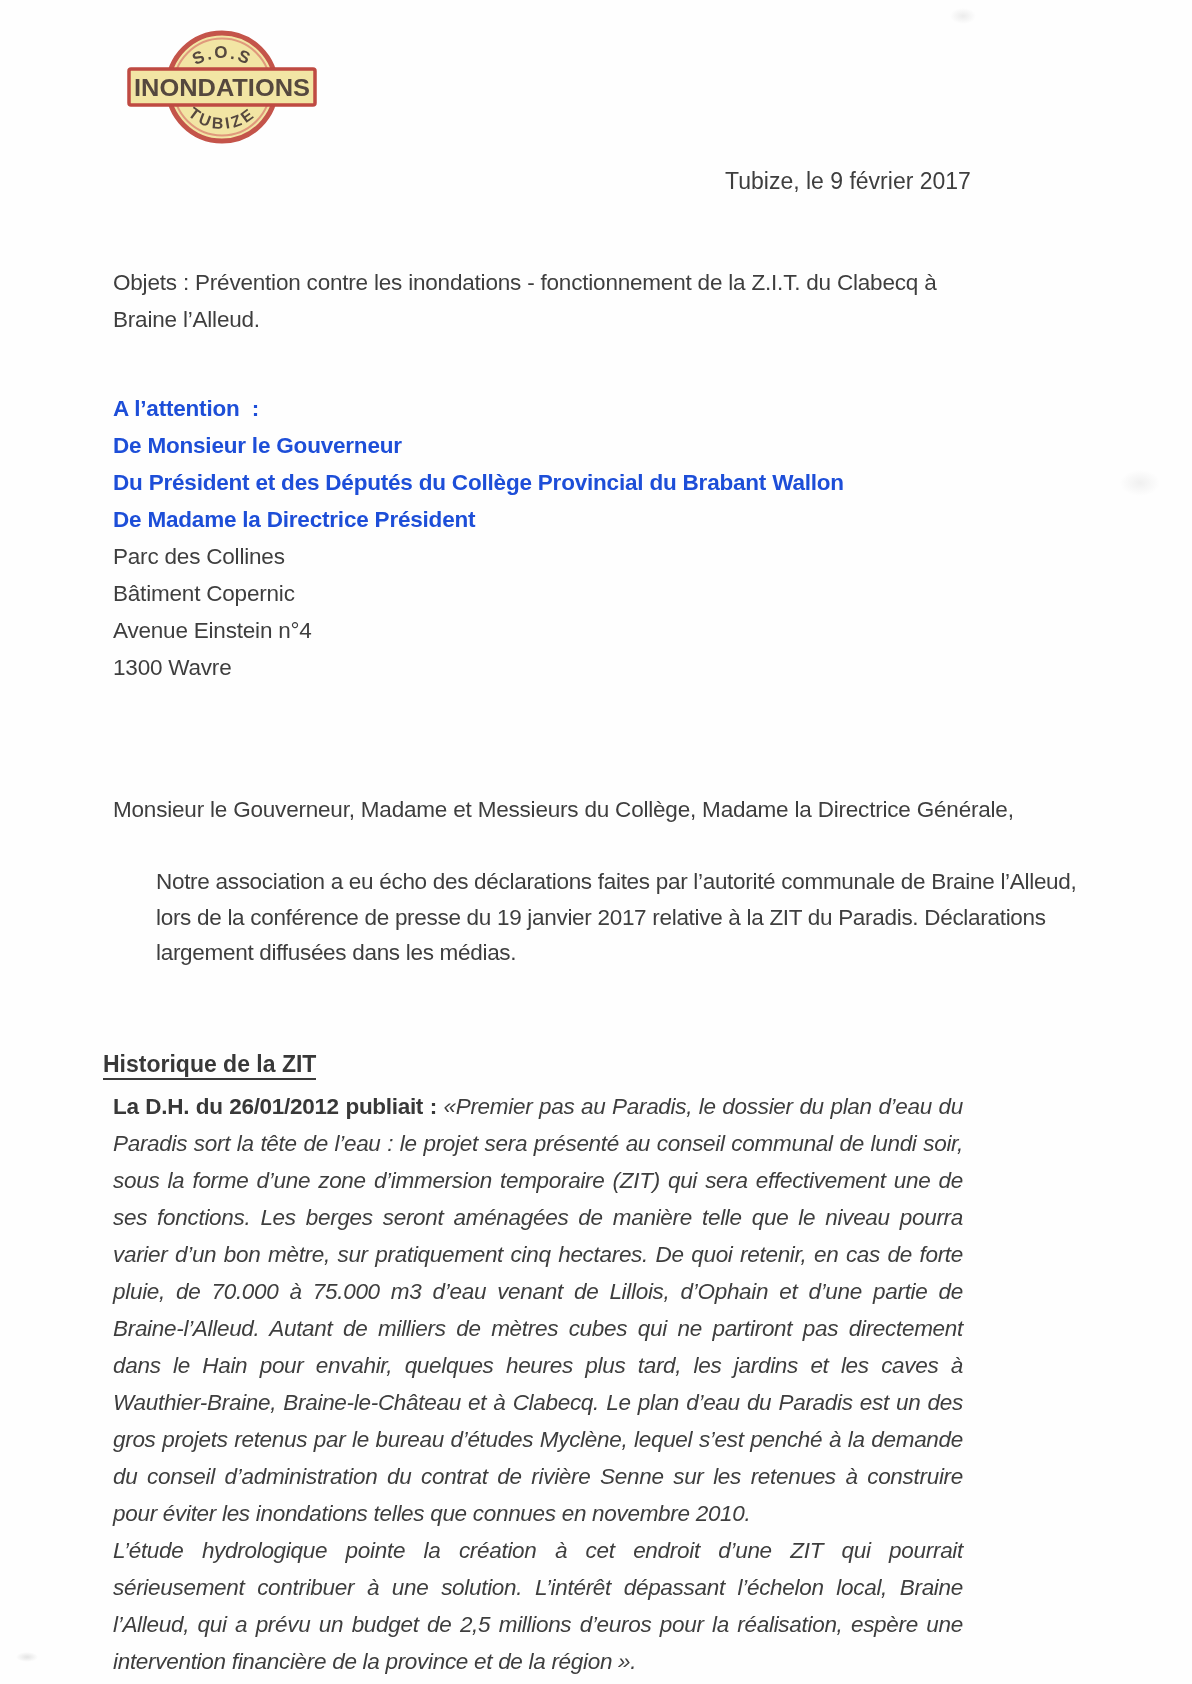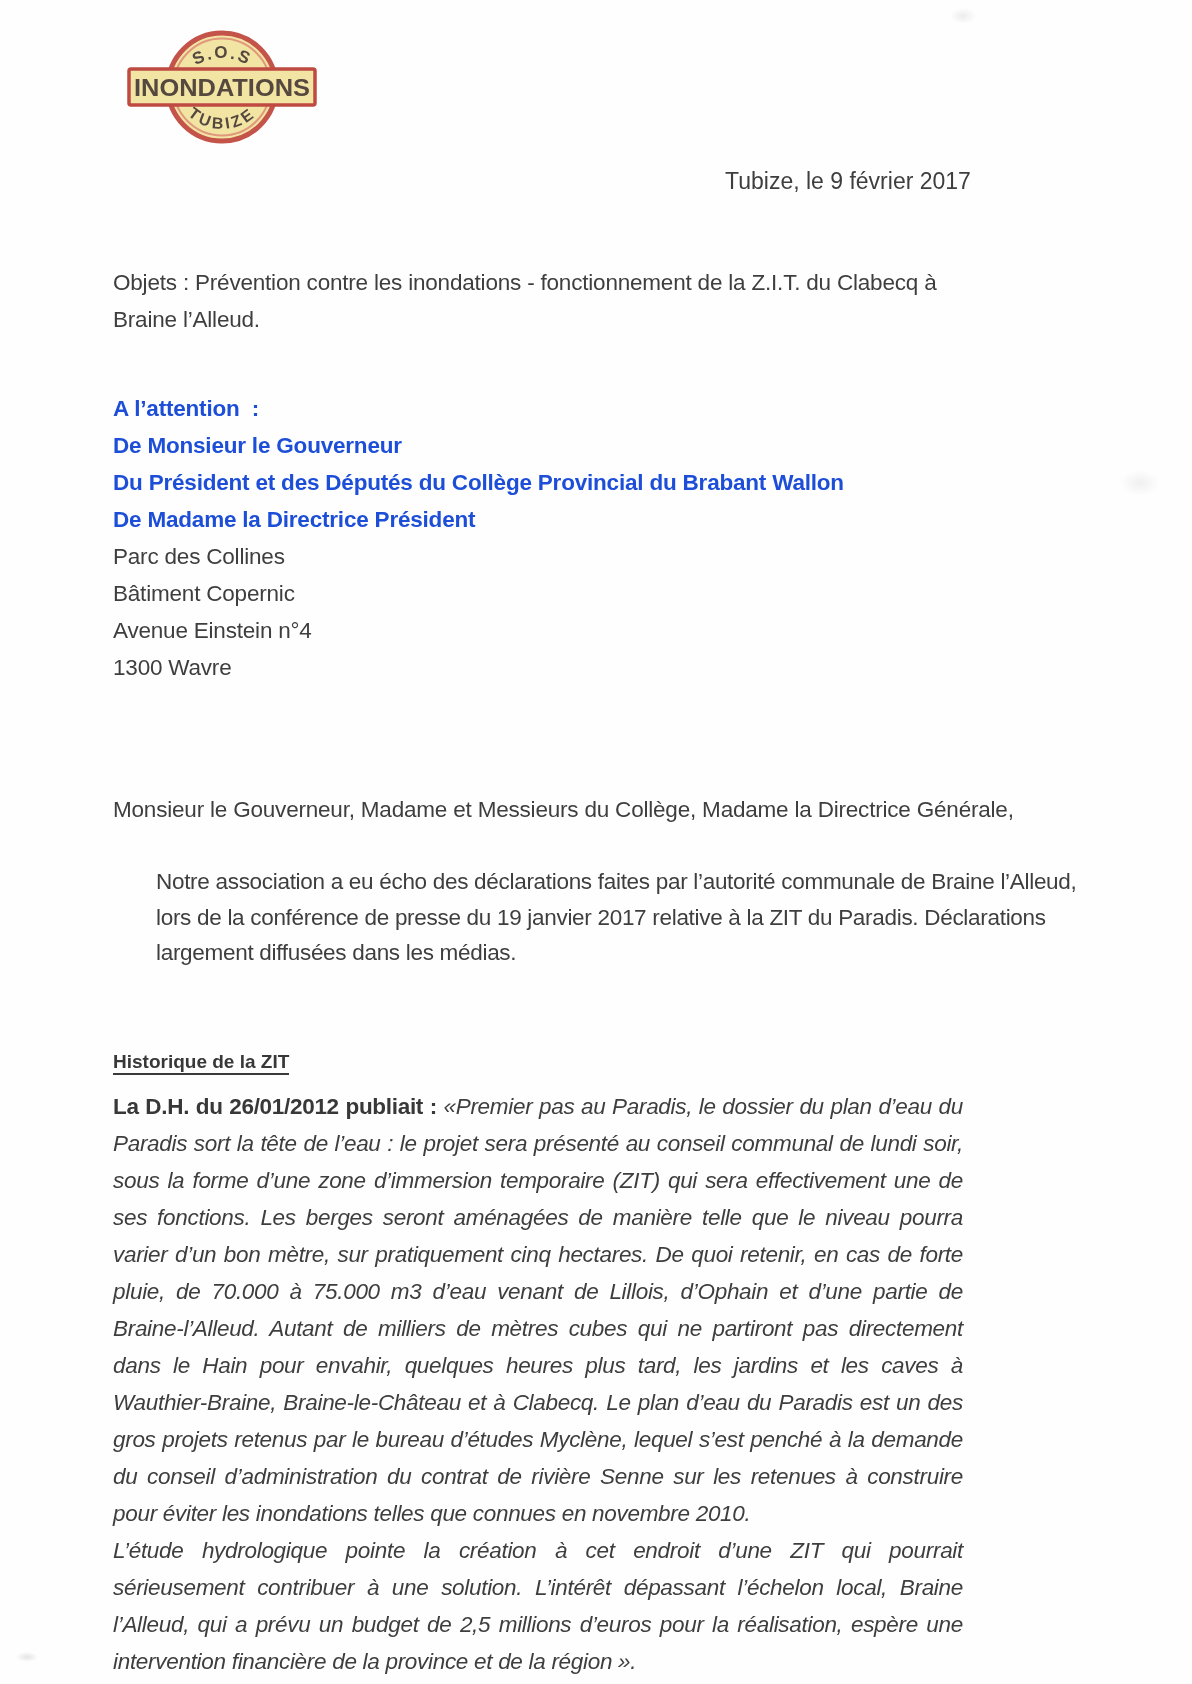--- a/index.html
+++ b/index.html
@@ -51,22 +51,22 @@
   
   .paras {
     left: 113px; top: 864px; width: 940px;
     font-size: 22.5px; line-height: 35.5px;
     letter-spacing: -0.3px;
     margin-left: 43px;
   }
 
   
   .heading {
-    left: 113px; top: 1051px;
-    font-size: 19px; font-weight: bold; color: #383838;
+    left: 103px; top: 1051px;
+    font-size: 23px; font-weight: bold; color: #383838;
   }
   .heading .u { border-bottom: 2.5px solid #3a3a3a; padding-bottom: 1px; }
 
   
   .quote {
     left: 113px; top: 1088px; width: 850px;
     font-size: 22.5px; line-height: 37px;
     text-align: justify;
     letter-spacing: -0.3px;
   }

